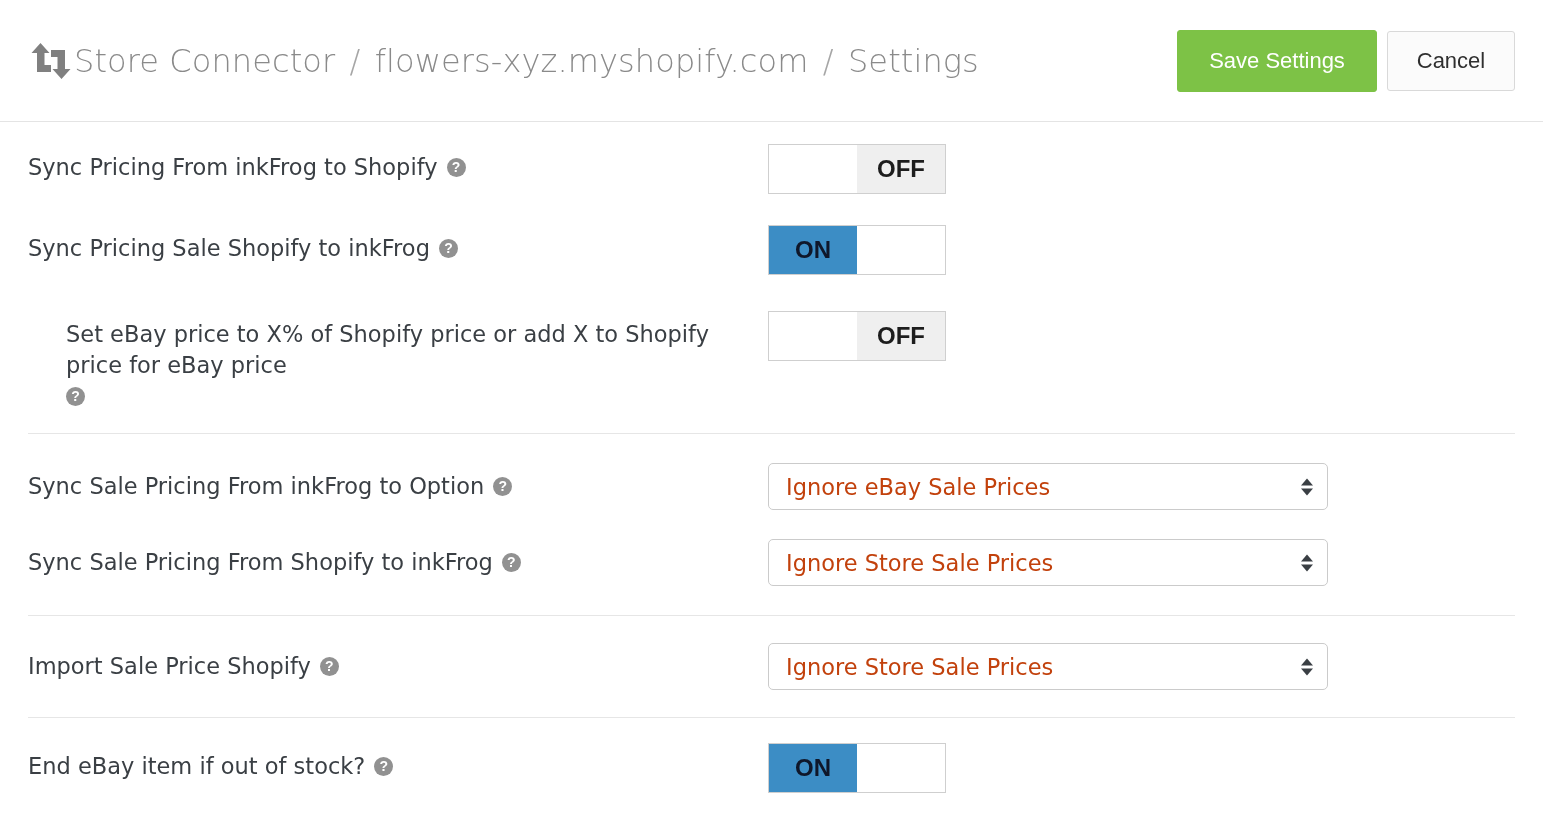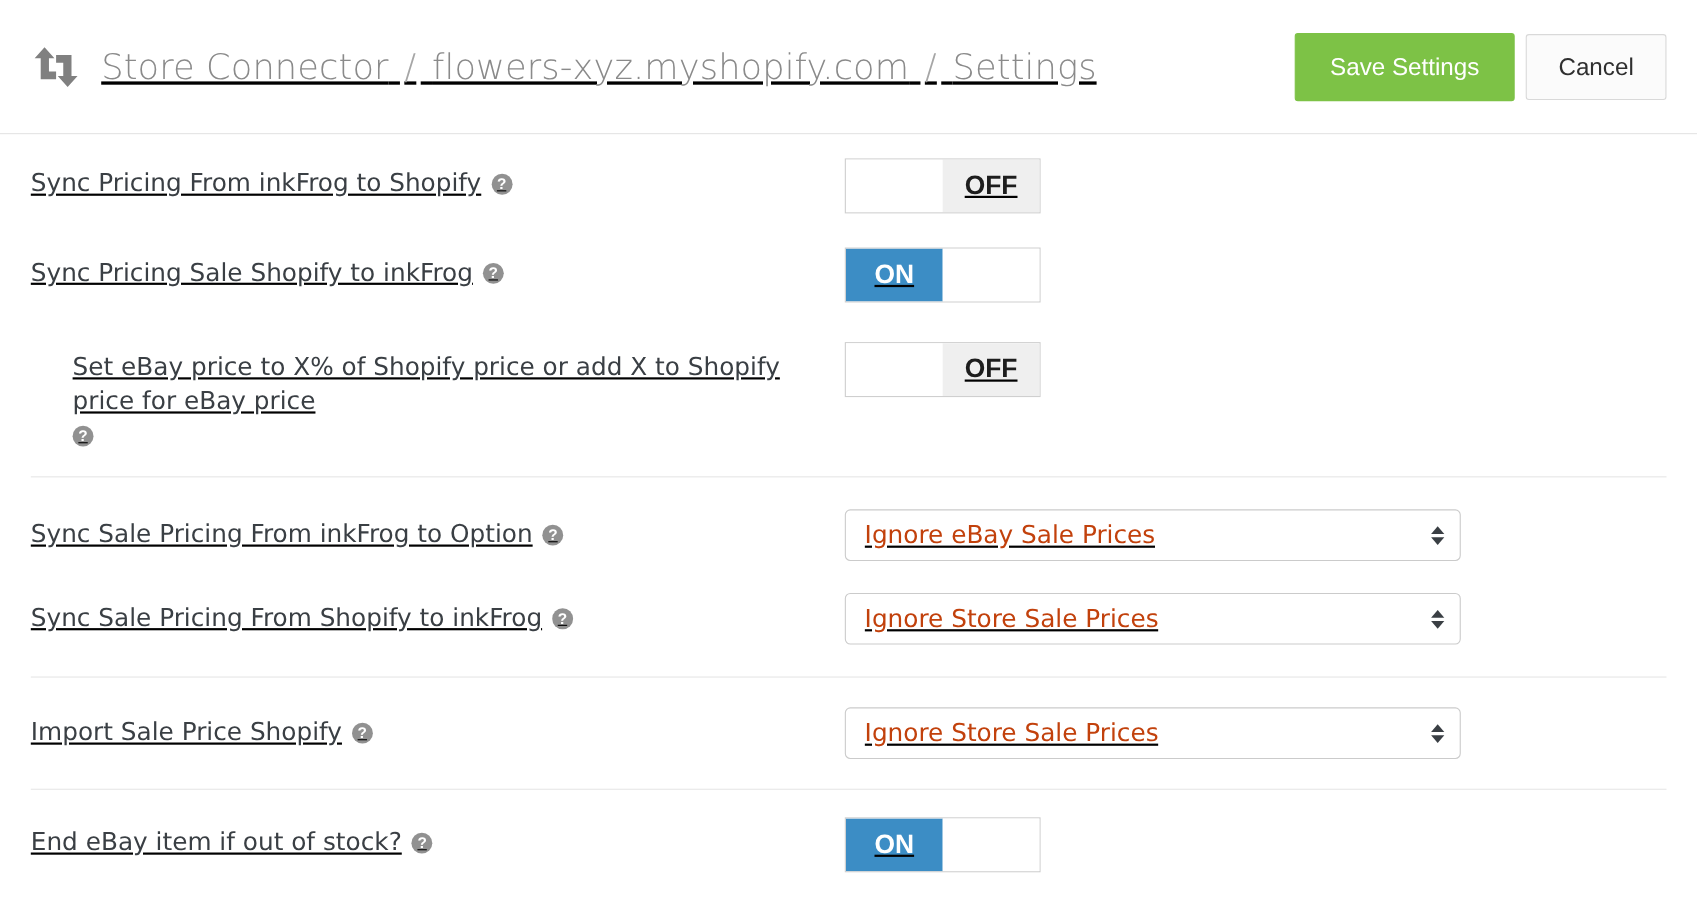--- a/index.html
+++ b/index.html
@@ -18,24 +18,22 @@
     height: 122px;
     border-bottom: 1px solid #e4e4e4;
     display: flex;
     align-items: center;
     padding: 0 28px 0 28px;
   }
 
   .breadcrumb {
     display: flex;
     align-items: center;
-    gap: 18px;
     flex: 1 1 auto;
     min-width: 0;
-    text-decoration: underline;
   }
 
   .sync-icon {
     width: 46px;
     height: 40px;
     flex: 0 0 auto;
     display: block;
     color: #808080;
   }
 
@@ -87,21 +85,20 @@
 
   
   .settings-body {
     padding: 0 28px;
   }
 
   .setting-row {
     display: flex;
     align-items: flex-start;
     min-height: 64px;
-    text-decoration: underline;
   }
 
   .setting-row.r1  { padding-top: 22px; }
   .setting-row.r2  { padding-top: 31px; }
   .setting-row.sub { padding-top: 36px; padding-left: 38px; padding-bottom: 33px; }
   .setting-row.r3  { padding-top: 29px; }
   .setting-row.r4  { padding-top: 29px; padding-bottom: 29px; }
   .setting-row.r5  { padding-top: 27px; padding-bottom: 27px; }
   .setting-row.r6  { padding-top: 25px; }
 
@@ -166,21 +163,21 @@
     flex: 1 1 50%;
     display: flex;
     align-items: center;
     justify-content: center;
     font-size: 24px;
     font-weight: bold;
     font-family: "Liberation Sans", sans-serif;
   }
   .toggle.off .knob  { background: #ffffff; }
   .toggle.off .track { background: #efefef; color: #1d1d1d; }
-  .toggle.on  .track { background: #3c8dc5; color: #ffffff; }
+  .toggle.on  .track { background: #3c8dc5; color: #0f172a; }
   .toggle.on  .knob  { background: #ffffff; }
 
   
   .select-box {
     position: relative;
     width: 560px;
     height: 47px;
     border: 1px solid #cbcbcb;
     border-radius: 5px;
     background: #ffffff;

